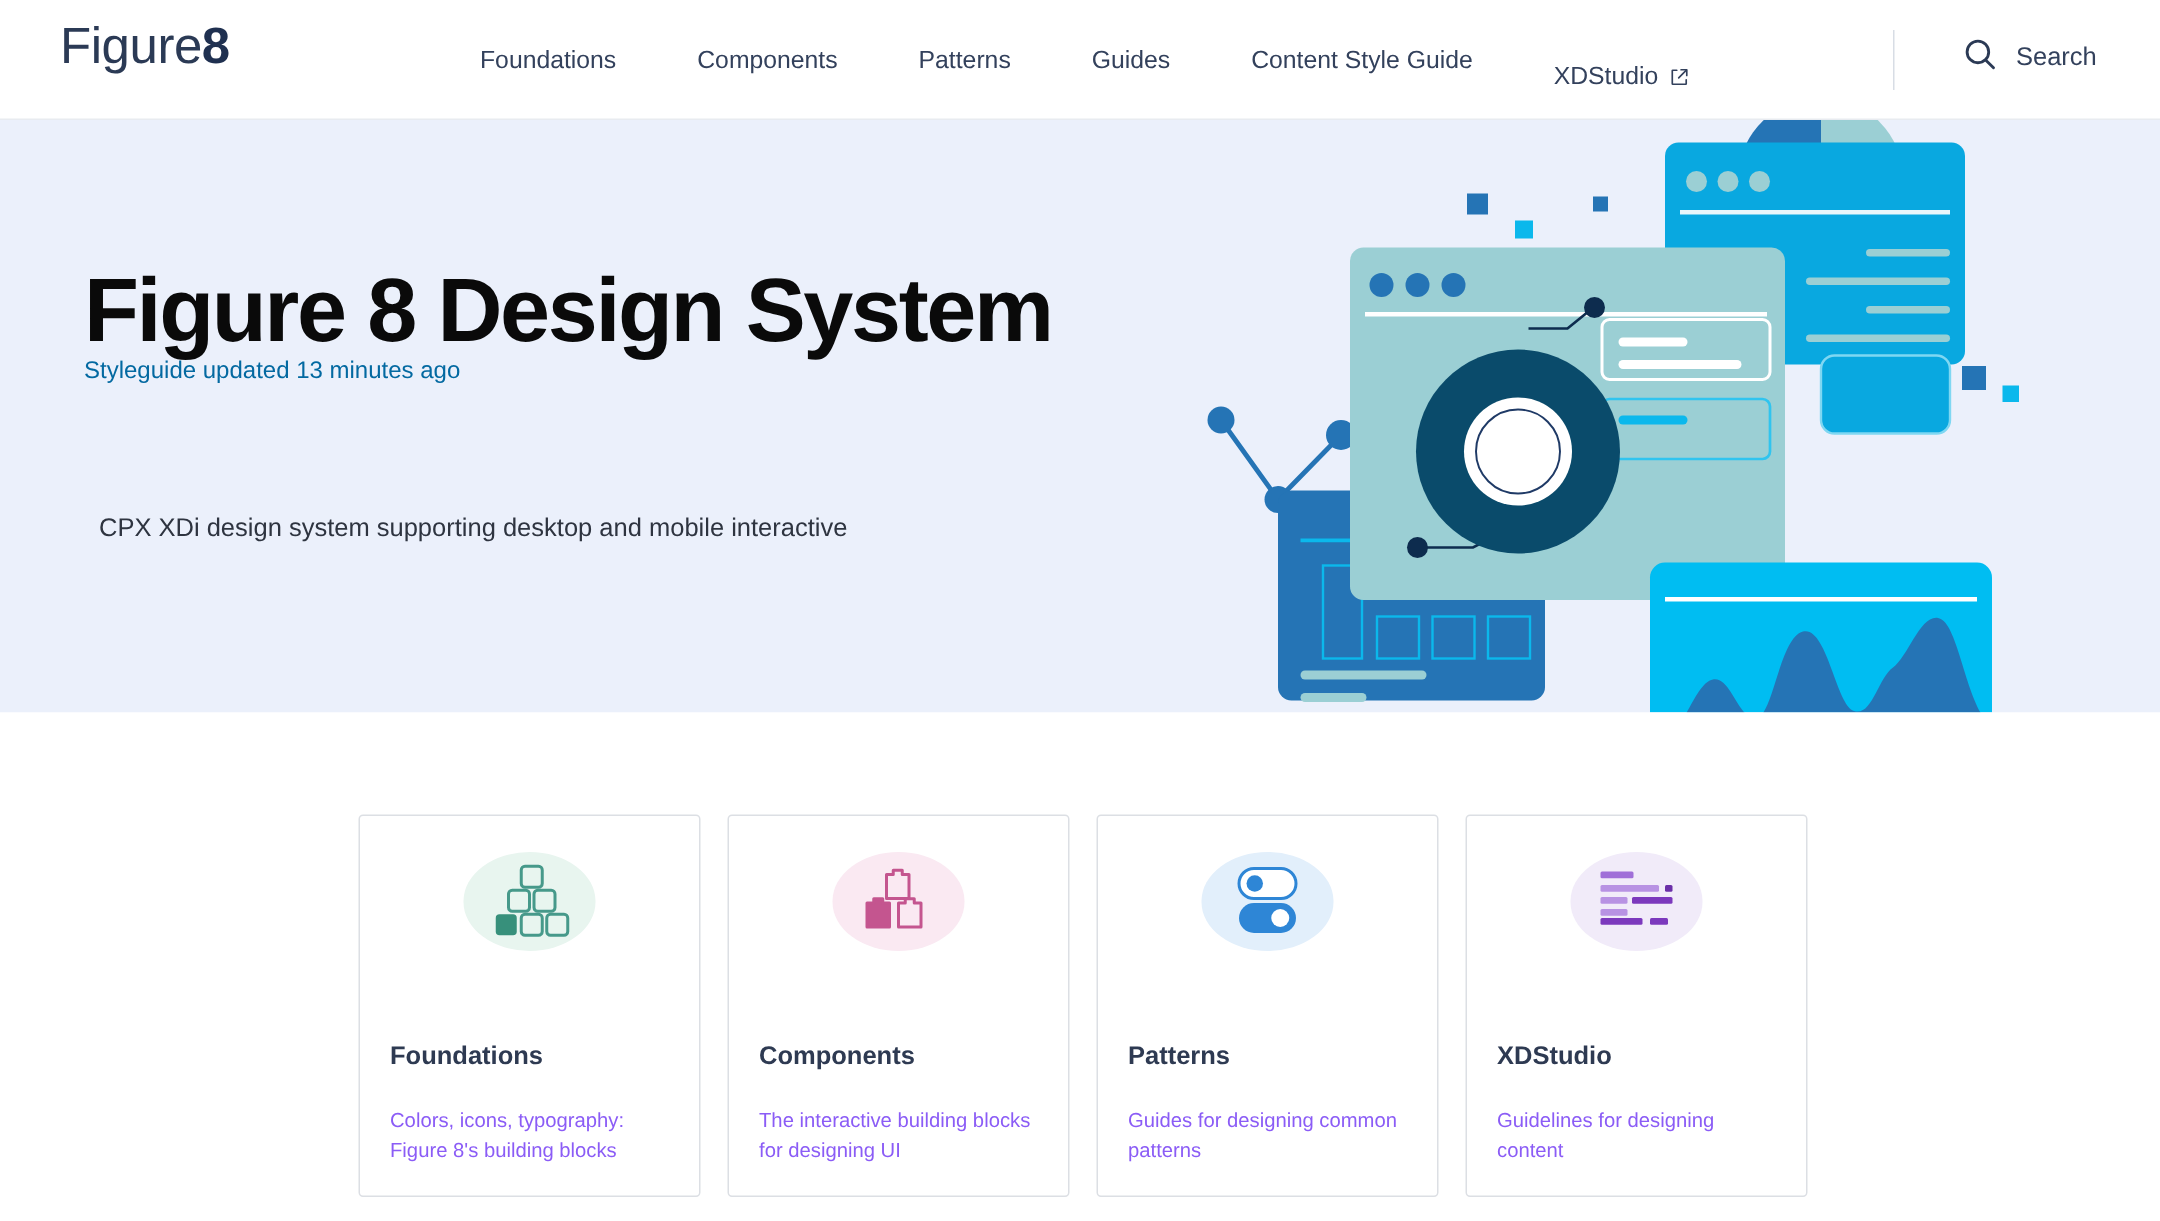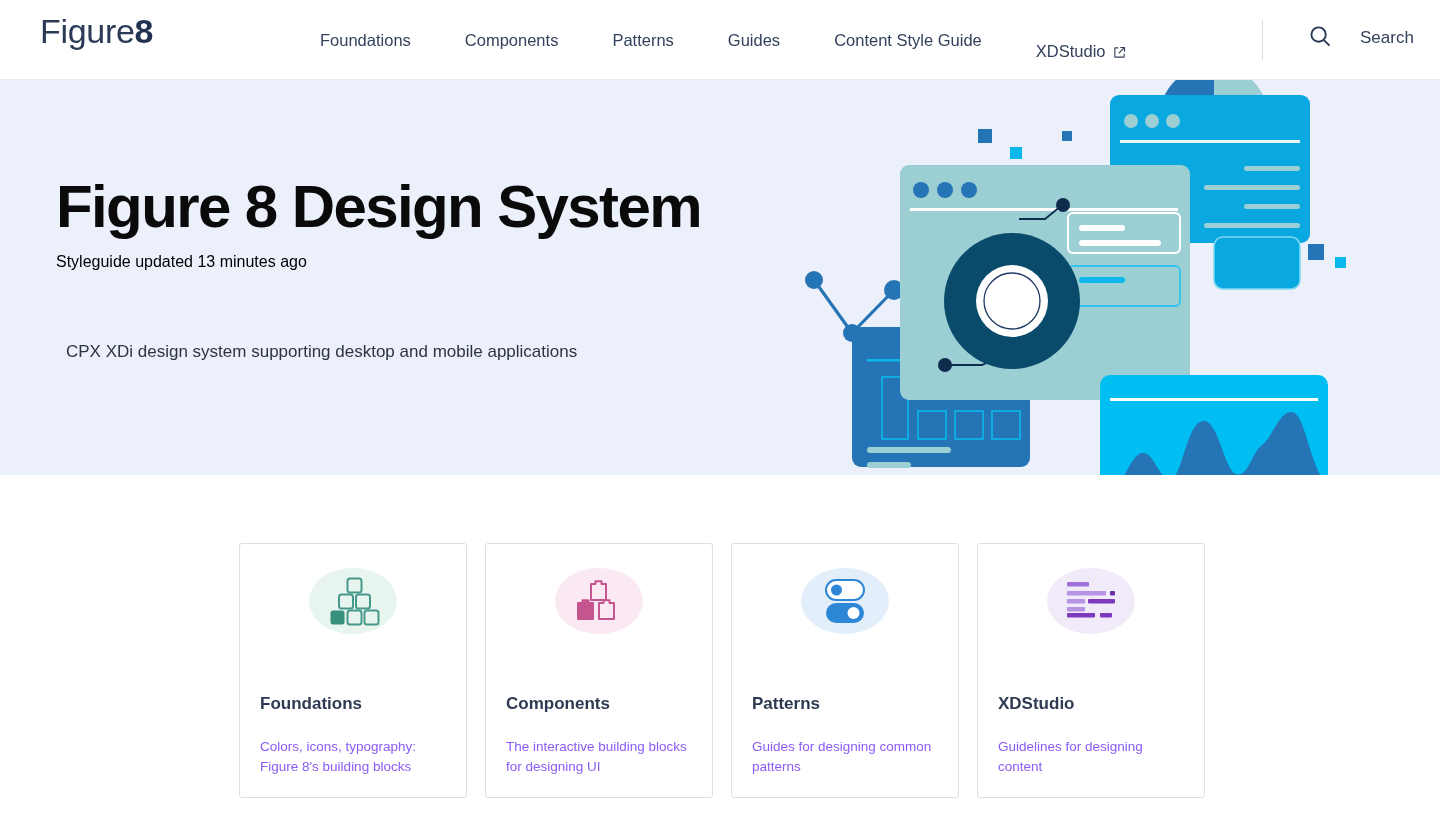--- a/index.html
+++ b/index.html
@@ -63,21 +63,21 @@
     width: 1px;
     height: 40px;
     background: #d8dde5;
   }
   .search-btn {
     position: absolute;
     left: 1308px;
     top: 24px;
     display: flex;
     align-items: center;
-    gap: 28px;
+    gap: 12px;
     cursor: pointer;
     background: none;
     border: none;
     font-family: inherit;
   }
   .search-label { font-size: 17px; color: #33415c; }
 
   
   .hero {
     position: relative;
@@ -88,23 +88,23 @@
   .hero-copy { position: absolute; left: 56px; top: 95px; }
   .hero-title {
     font-size: 60px;
     font-weight: 700;
     color: #0a0a0a;
     letter-spacing: -1.6px;
     line-height: 1.05;
     white-space: nowrap;
   }
   .hero-sub {
-    margin-top: 15px;
+    margin-top: 1px;
     font-size: 16px;
-    color: #000000;
+    color: #0369a1;
   }
   .hero-desc {
     position: absolute;
     left: 66px;
     top: 262px;
     font-size: 17px;
     color: #2e3440;
   }
   .hero-art {
     position: absolute;
@@ -206,21 +206,21 @@
     </span>
     <span class="search-label">Search</span>
   </button>
 </div>
 
 <section class="hero">
   <div class="hero-copy">
     <h1 class="hero-title">Figure 8 Design System</h1>
     <div class="hero-sub">Styleguide updated 13 minutes ago</div>
   </div>
-  <div class="hero-desc">CPX XDi design system supporting desktop and mobile applications</div>
+  <div class="hero-desc">CPX XDi design system supporting desktop and mobile interactive</div>
 
   <div class="hero-art">
     <svg width="600" height="395" viewBox="0 0 600 395" fill="none">
 
       <rect x="178" y="49" width="14" height="14" fill="#2574b5"></rect>
       <rect x="210" y="67" width="12" height="12" fill="#0bb8ec"></rect>
       <rect x="262" y="51" width="10" height="10" fill="#2574b5"></rect>
       <rect x="127" y="101" width="18" height="18" fill="#0bb8ec"></rect>
       <rect x="112" y="140" width="14" height="14" fill="#2574b5"></rect>
       <rect x="508" y="164" width="16" height="16" fill="#2574b5"></rect>

